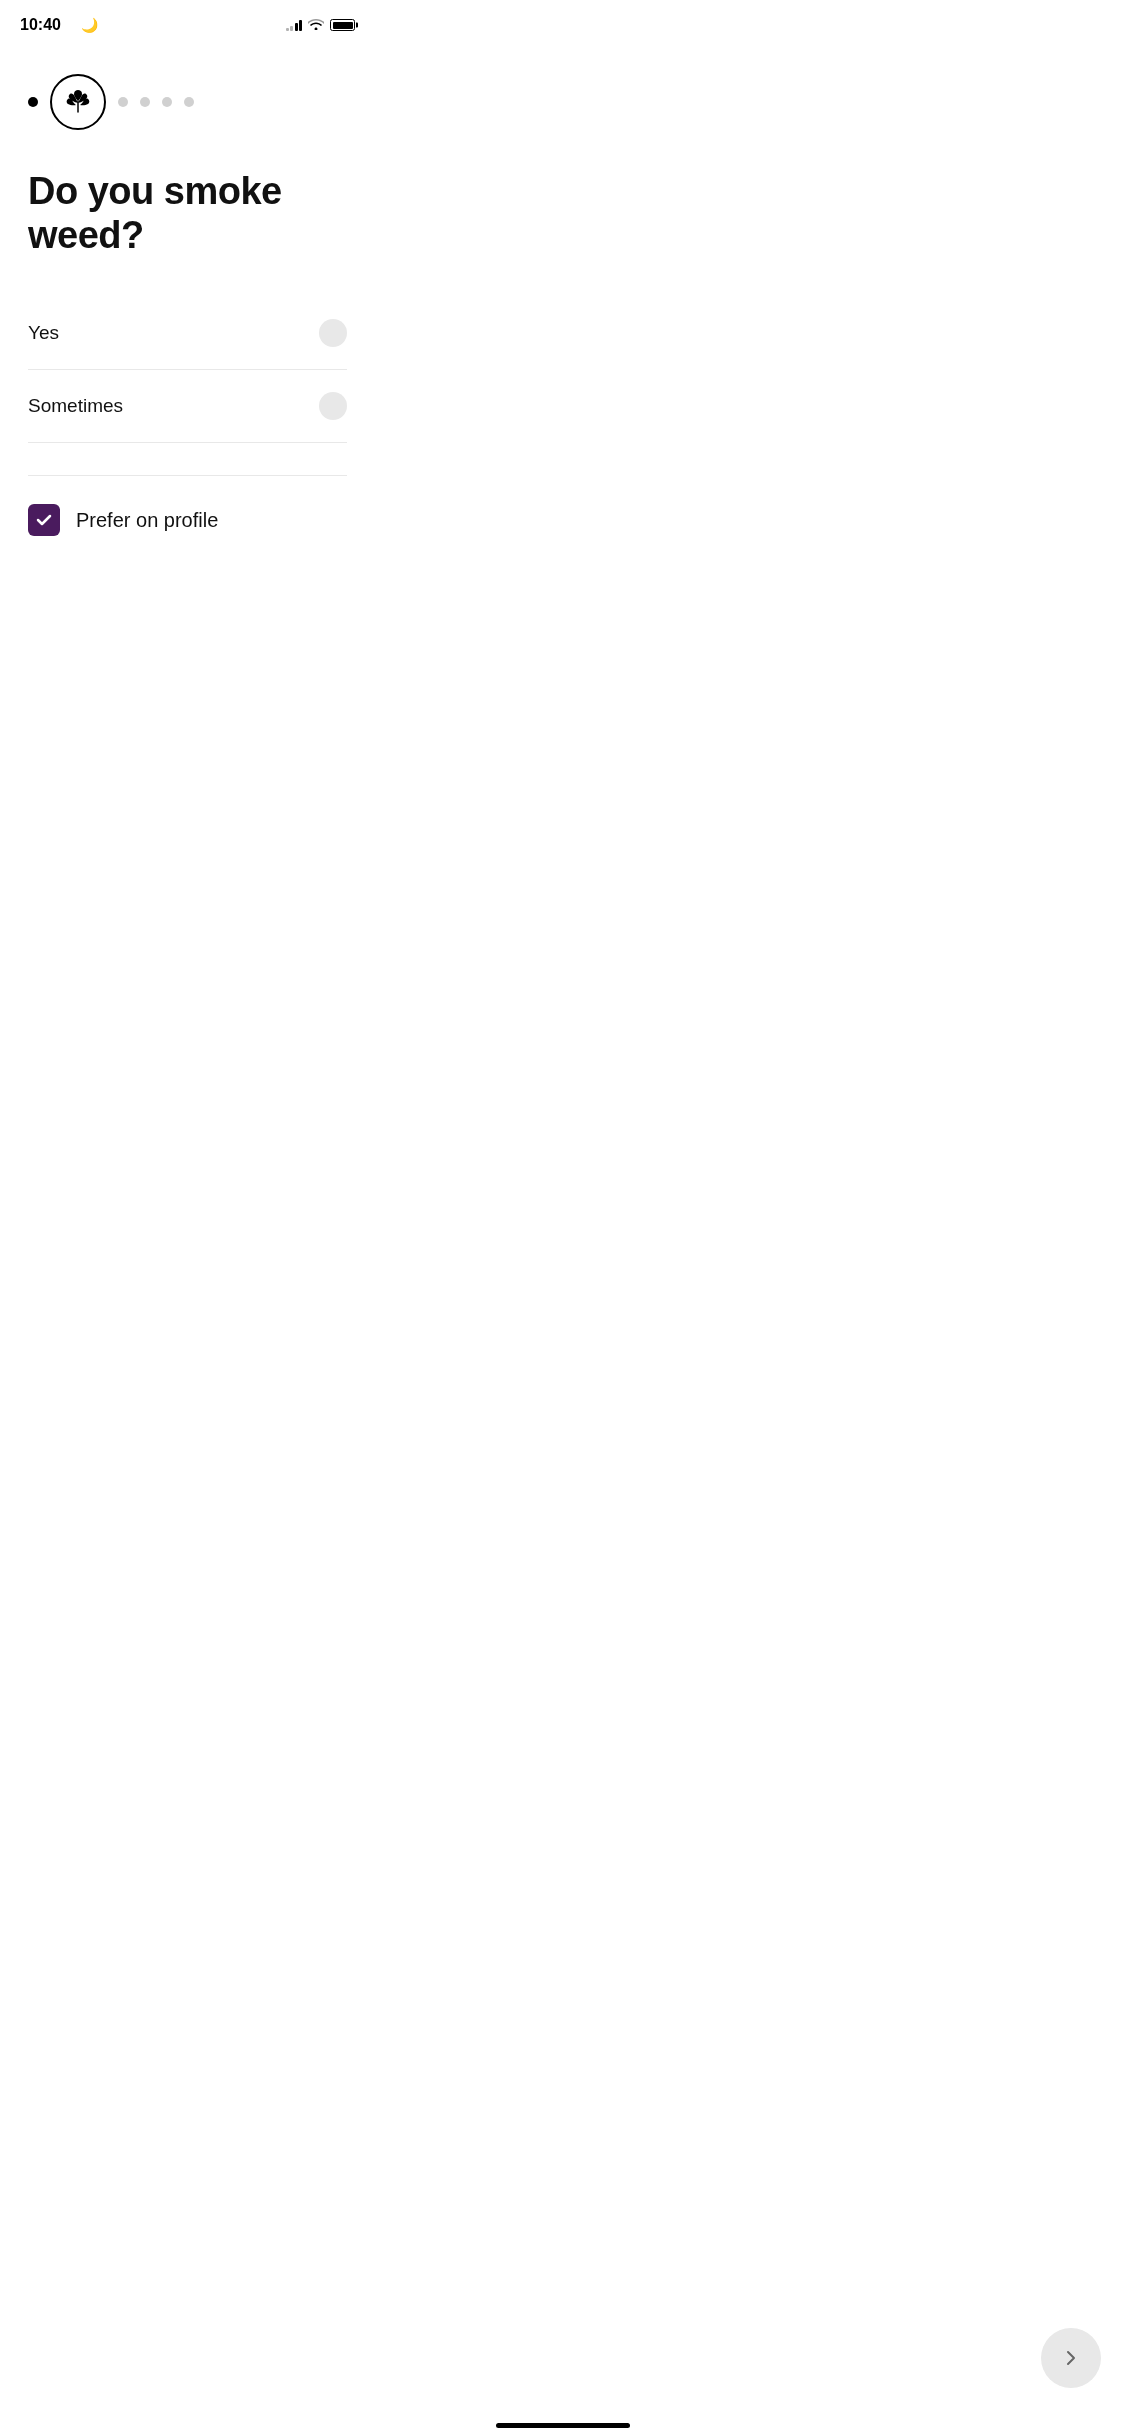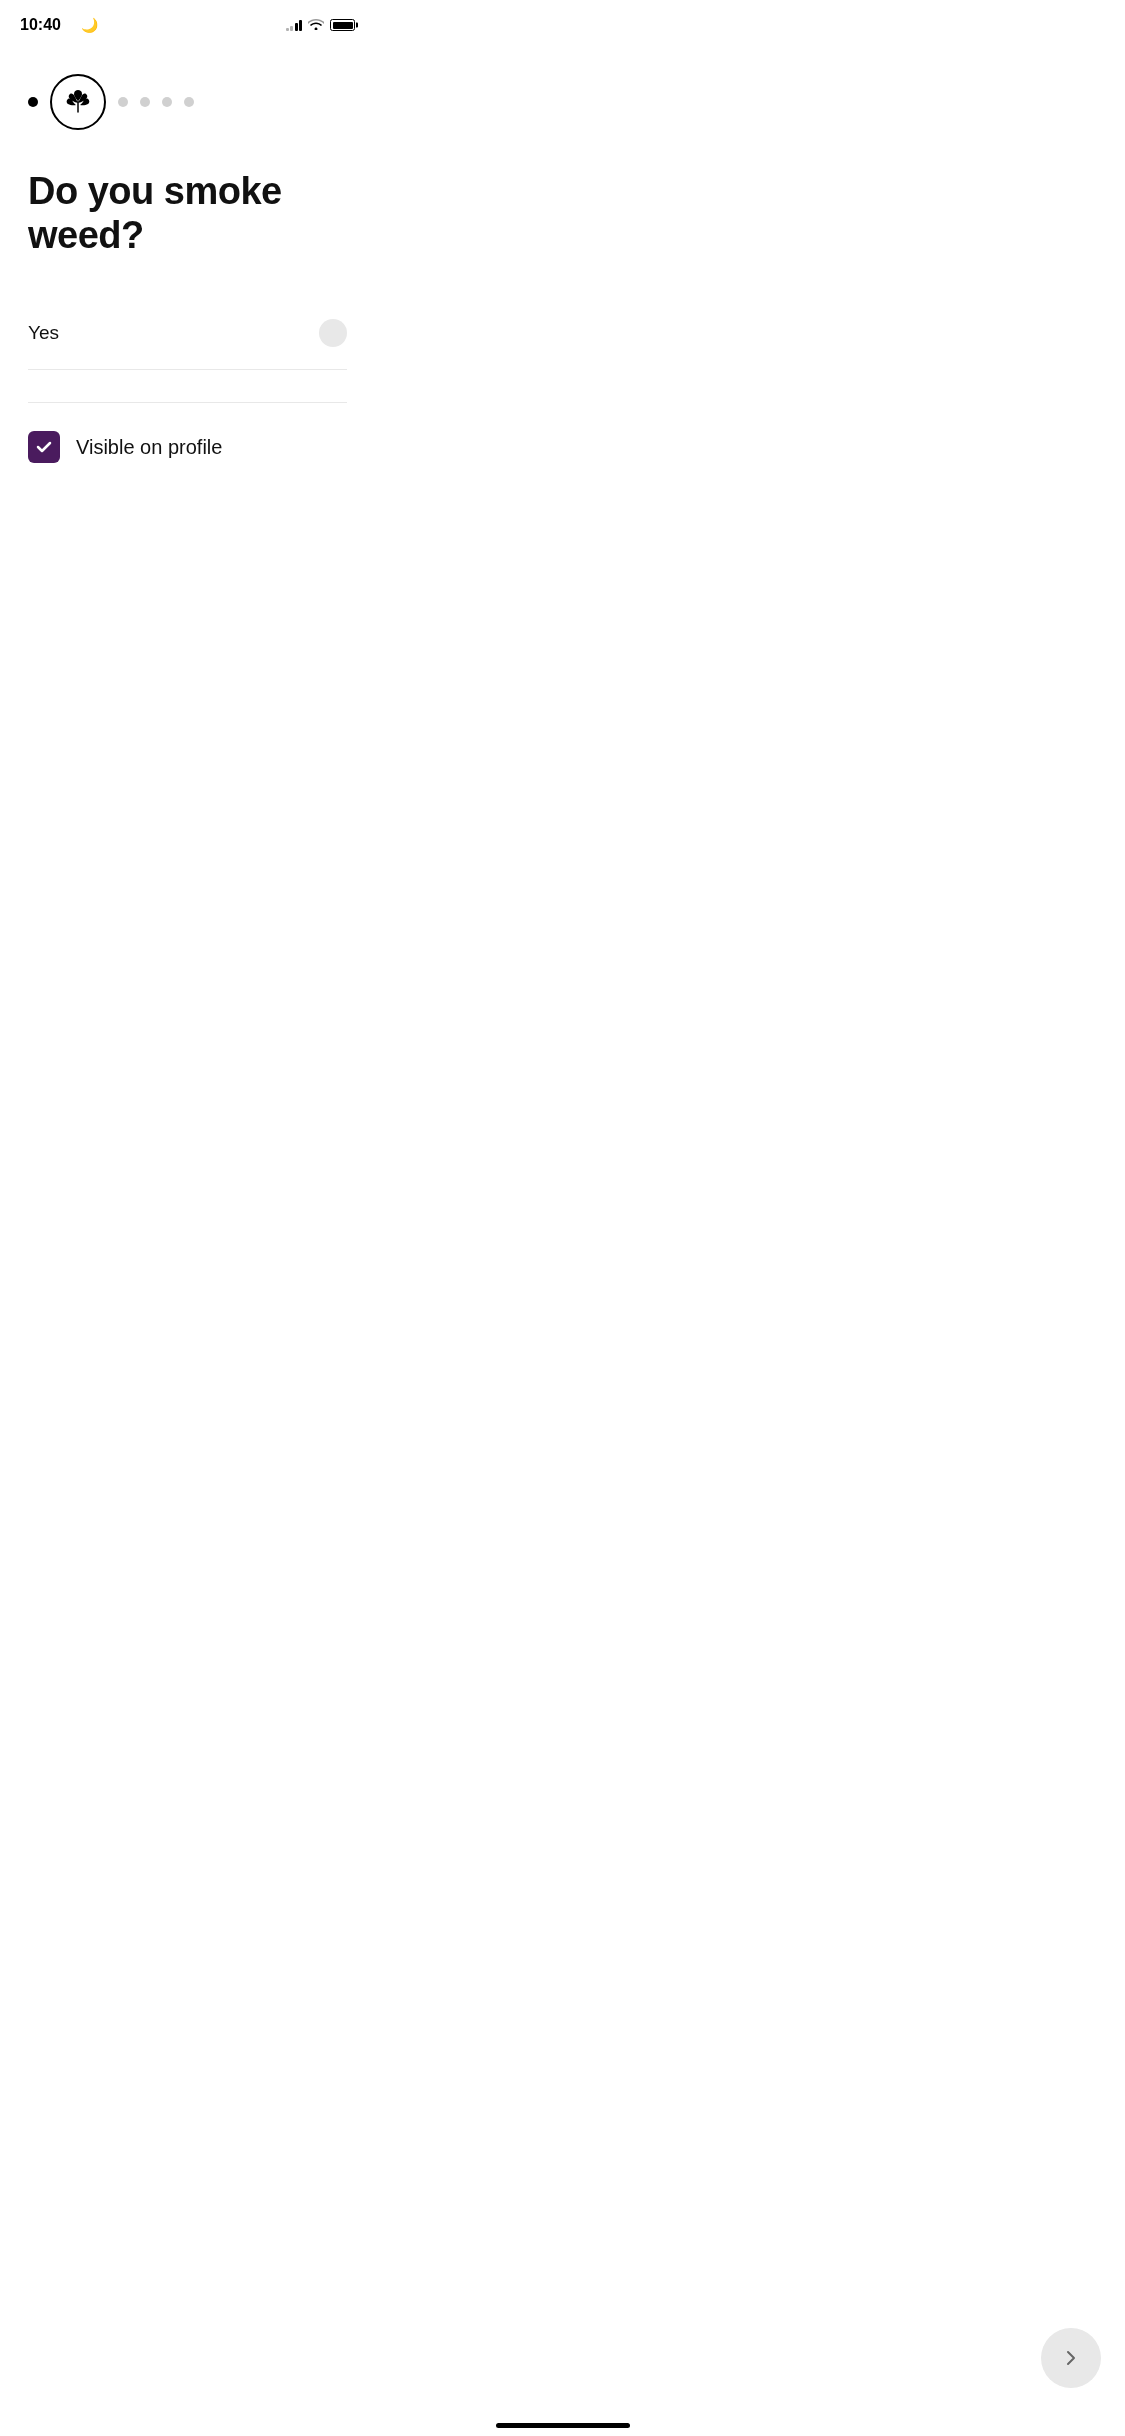--- a/index.html
+++ b/index.html
@@ -297,31 +297,35 @@
 
 <div class="question-title">
   <h1>Do you smoke weed?</h1>
 </div>
 
 <div class="options-list">
   <div class="option-item">
     <span class="option-label">Yes</span>
     <div class="radio-circle"></div>
   </div>
+  <div class="option-item">
+    <span class="option-label">Sometimes</span>
+    <div class="radio-circle"></div>
+  </div>
 </div>
 
 <div class="section-divider"></div>
 
 <div class="visible-on-profile">
   <div class="checkbox-checked">
     <svg viewBox="0 0 18 18" fill="none" xmlns="http://www.w3.org/2000/svg">
       <path d="M3 9L7 13L15 5" stroke="white" stroke-width="2.5" stroke-linecap="round" stroke-linejoin="round"></path>
     </svg>
   </div>
-  <span class="visible-label">Visible on profile</span>
+  <span class="visible-label">Prefer on profile</span>
 </div>
 
 <button class="next-button">
   <svg viewBox="0 0 22 22" fill="none" xmlns="http://www.w3.org/2000/svg">
     <path d="M8 5L14 11L8 17" stroke="#666" stroke-width="2" stroke-linecap="round" stroke-linejoin="round"></path>
   </svg>
 </button>
 
 <div class="home-indicator"></div>
 

